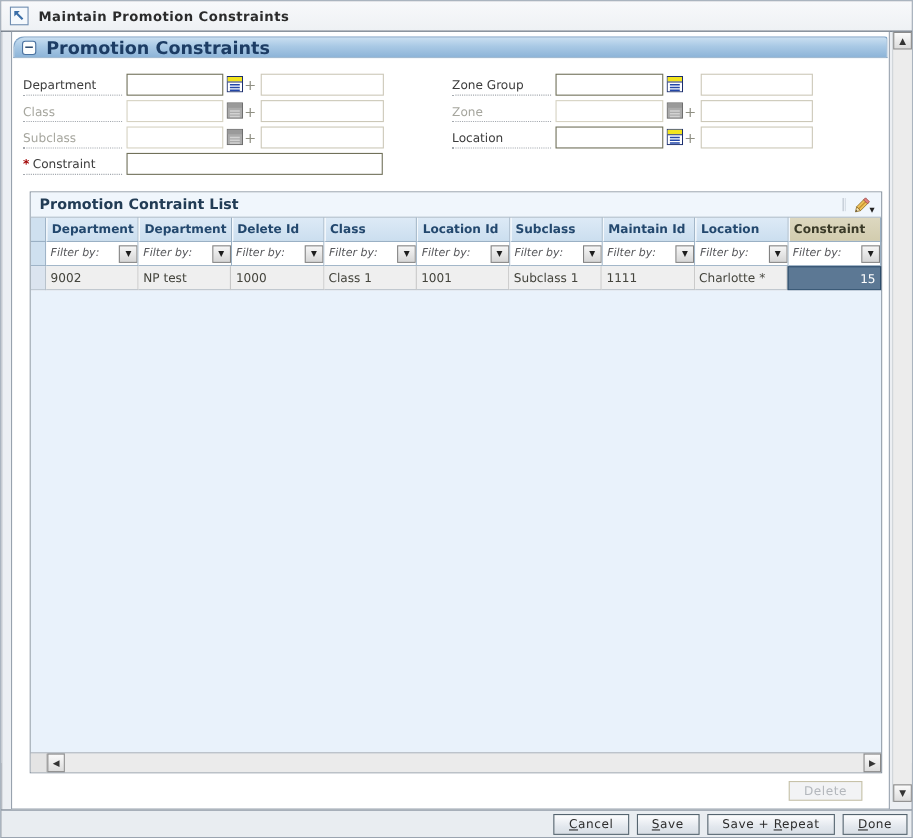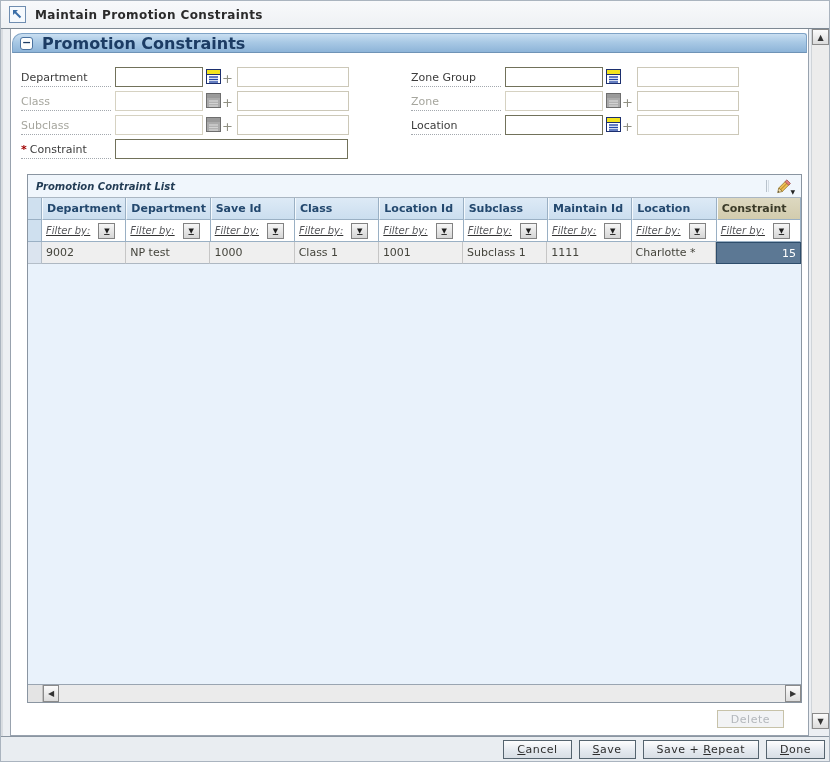--- a/index.html
+++ b/index.html
@@ -36,34 +36,34 @@
   .lov-wrap { width:34px; display:flex; align-items:center; justify-content:flex-start; gap:1px; padding-left:3px; }
   .plus { color:#8f8f82; font-size:13px; line-height:13px; }
   .plus.hidden { visibility:hidden; }
 
   .apply-row { display:flex; justify-content:flex-end; padding:7px 10px 0 0; }
   .btn { height:18px; background:linear-gradient(#fdfdfe,#e3e8ee 60%,#d8dee5); border:1px solid #55646f; color:#2d2d2d; font:11px "DejaVu Sans",sans-serif; padding:0 13px; letter-spacing:.5px; }
 
   
   .table-container { flex:1; margin:15px 6px 0 16px; border:1px solid #8a95a1; display:flex; flex-direction:column; min-height:0; }
   .table-title-strip { height:23px; flex:0 0 23px; background:#f0f6fc; border-bottom:1px solid #aab6c2; display:flex; align-items:center; padding:0 6px 0 8px; }
-  .table-title { font-weight:bold; color:#223c55; font-size:10px;font-style:italic; }
+  .table-title { font-weight:bold; color:#223c55; font-size:13px; }
   .strip-spacer { flex:1; }
   .strip-sep { width:1px; height:12px; background:#b8c2cc; margin-right:2px; box-shadow:2px 0 0 #d4dde5; }
   .pencil-wrap { width:26px; height:20px; display:flex; align-items:flex-end; justify-content:center; position:relative; cursor:default; }
   .caret-dn { position:absolute; right:0; bottom:1px; font-size:6px; color:#222; }
 
   .grid-row { display:flex; flex:0 0 22px; height:22px; }
   .sel-col { flex:0 0 14px; border-right:1px solid #9ab0c4; border-bottom:1px solid #9ab0c4; }
   .hdr .sel-col, .filter .sel-col { background:#cfe0ef; }
   .data .sel-col { background:#dbe4ef; border-right-color:#b4bec8; border-bottom-color:#b4bec8; }
   .gcell { flex:1 1 0; min-width:0; display:flex; align-items:center; padding:0 4px; border-right:1px solid #9ab0c4; border-bottom:1px solid #9ab0c4; overflow:hidden; white-space:nowrap; }
   .hdr .gcell { background:linear-gradient(#ddeaf6,#cbdeef); border-left:1px solid #f4f9fd; font-weight:bold; color:#23486e; }
   .hdr .gcell.sel-hdr { background:linear-gradient(#ddd8c0,#d2ccae); color:#3a3a28; }
-  .filter .gcell { background:#fff; justify-content:space-between; padding-right:10px;text-decoration:underline; }
+  .filter .gcell { background:#fff; justify-content:space-between; padding-right:0; }
   .filter-text { font-style:italic; color:#55565a; font-size:10px; }
   .dd-btn { width:17px; height:16px; background:linear-gradient(#f6f6f6,#d6d6d6); border:1px solid #828282; display:flex; align-items:center; justify-content:center; font-size:7px; color:#1c1c1c; }
   .data .gcell { background:#efefef; border-right-color:#c6c6c6; border-bottom-color:#aeb8c2; color:#44443c; }
   .data .gcell.cell-selected { background:#5c7894; border:1px solid #2e4d6b; color:#fff; justify-content:flex-end; }
   .grid-empty { flex:1; background:#e9f2fb; min-height:0; }
 
   .hscroll { flex:0 0 18px; display:flex; border-top:1px solid #9aa5b1; background:#ebebeb; }
   .hs-corner { flex:0 0 15px; background:#e4e4e4; border-right:1px solid #c0c0c0; }
   .sb-btn { flex:0 0 16px; background:linear-gradient(#fbfbfb,#dcdcdc); border:1px solid #8a8a8a; display:flex; align-items:center; justify-content:center; font-size:8px; color:#333; }
   .hs-track { flex:1; background:#ebebeb; }
@@ -258,21 +258,21 @@
               </g>
             </svg>
             <span class="caret-dn">▼</span>
           </div>
         </div>
 
         <div class="grid-row hdr">
           <div class="sel-col"></div>
           <div class="gcell">Department Id</div>
           <div class="gcell">Department</div>
-          <div class="gcell">Save Id</div>
+          <div class="gcell">Delete Id</div>
           <div class="gcell">Class</div>
           <div class="gcell">Location Id</div>
           <div class="gcell">Subclass</div>
           <div class="gcell">Maintain Id</div>
           <div class="gcell">Location</div>
           <div class="gcell sel-hdr">Constraint</div>
         </div>
 
         <div class="grid-row filter">
           <div class="sel-col"></div>

